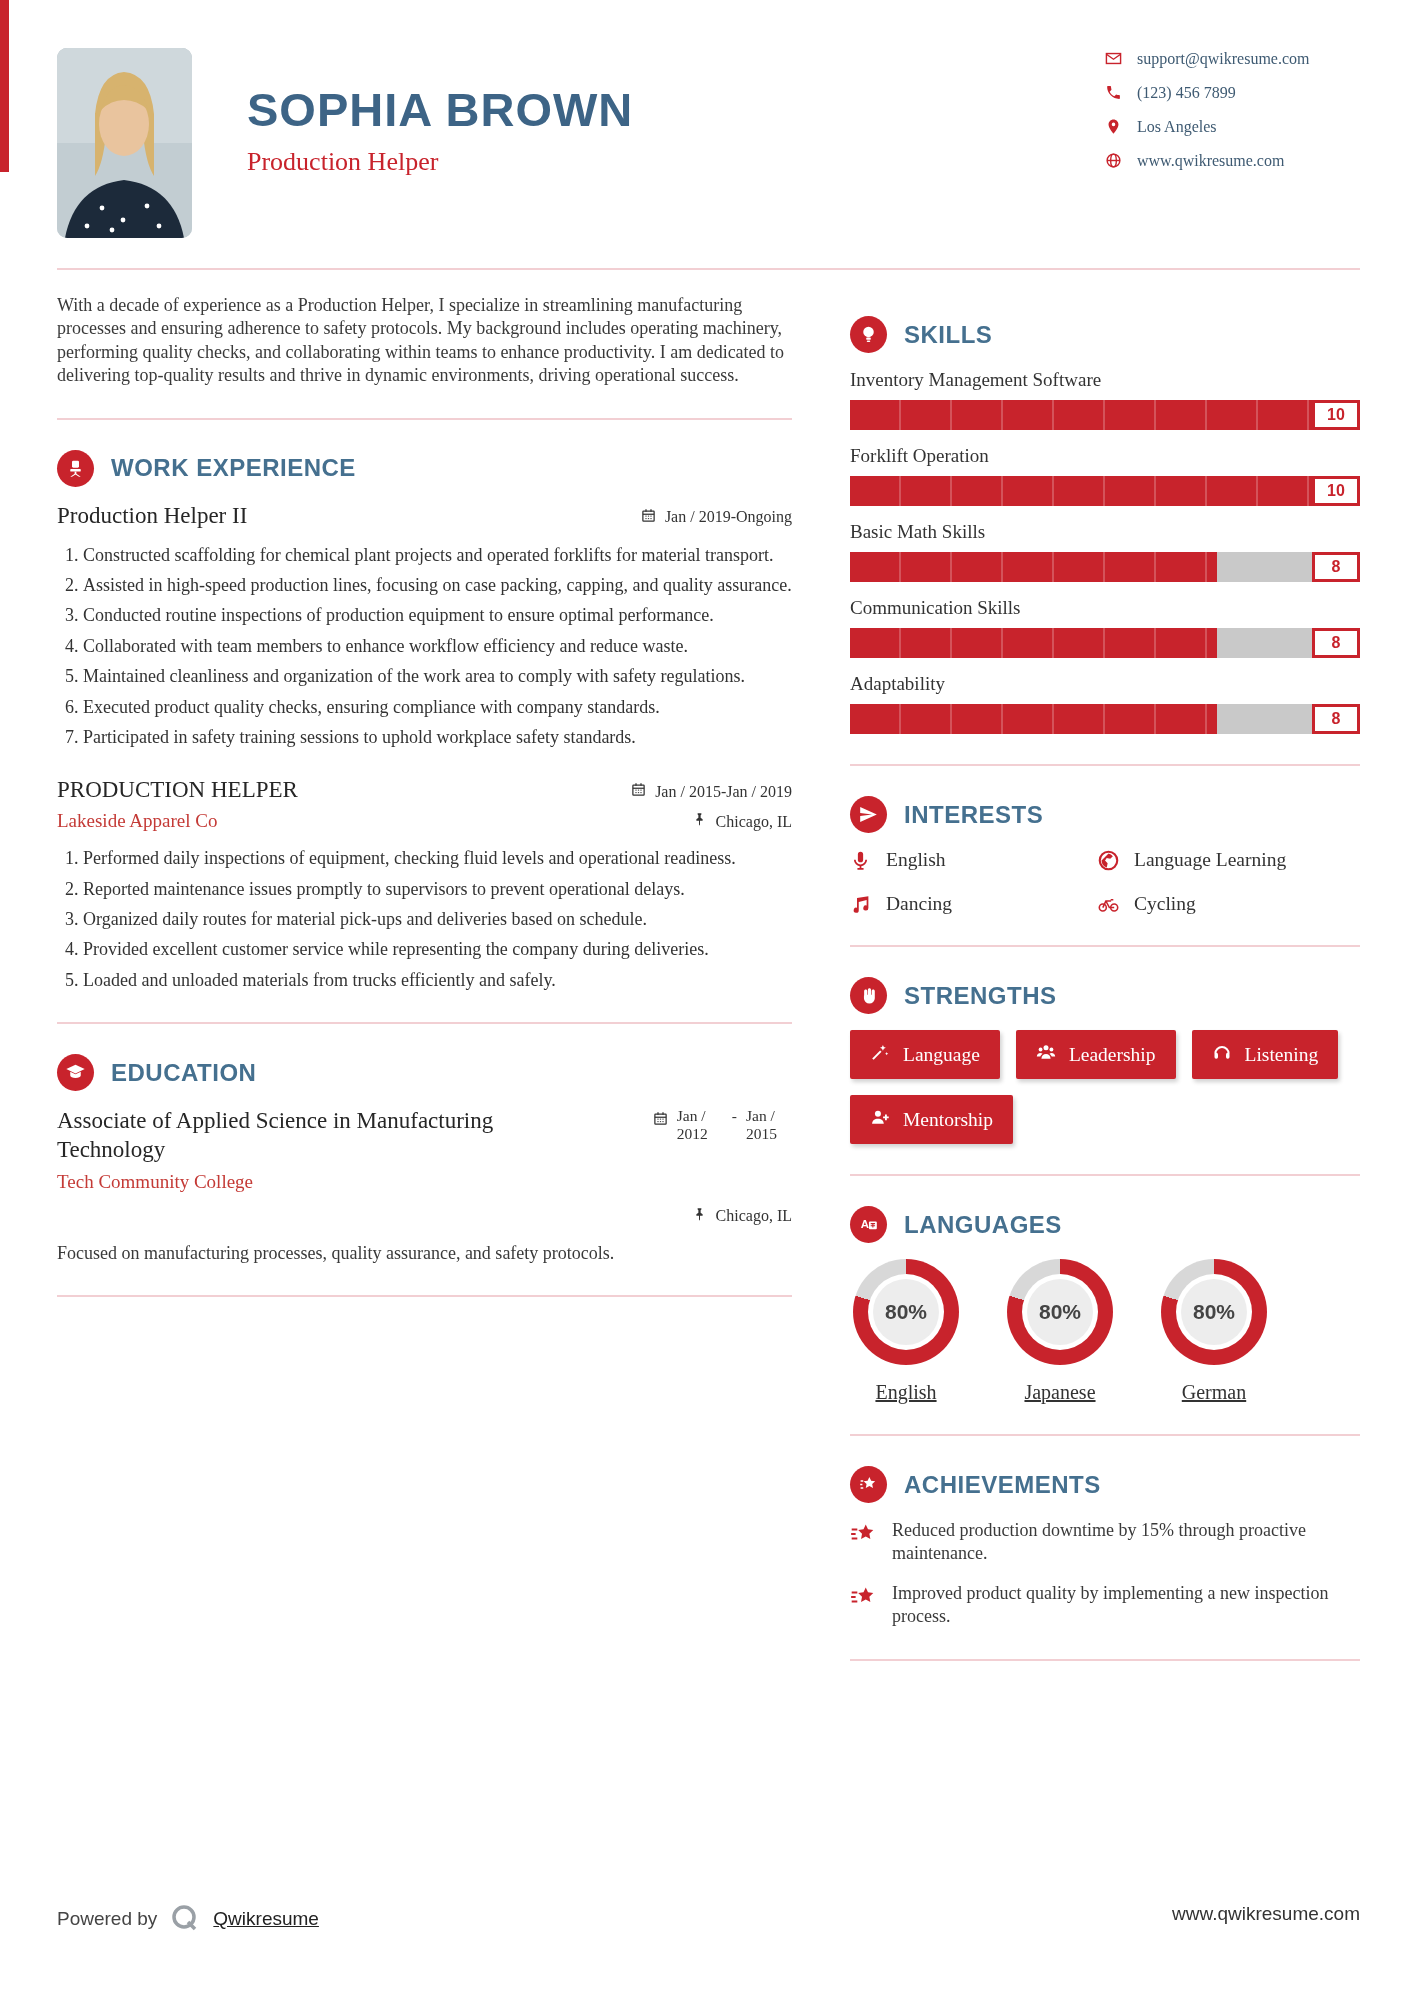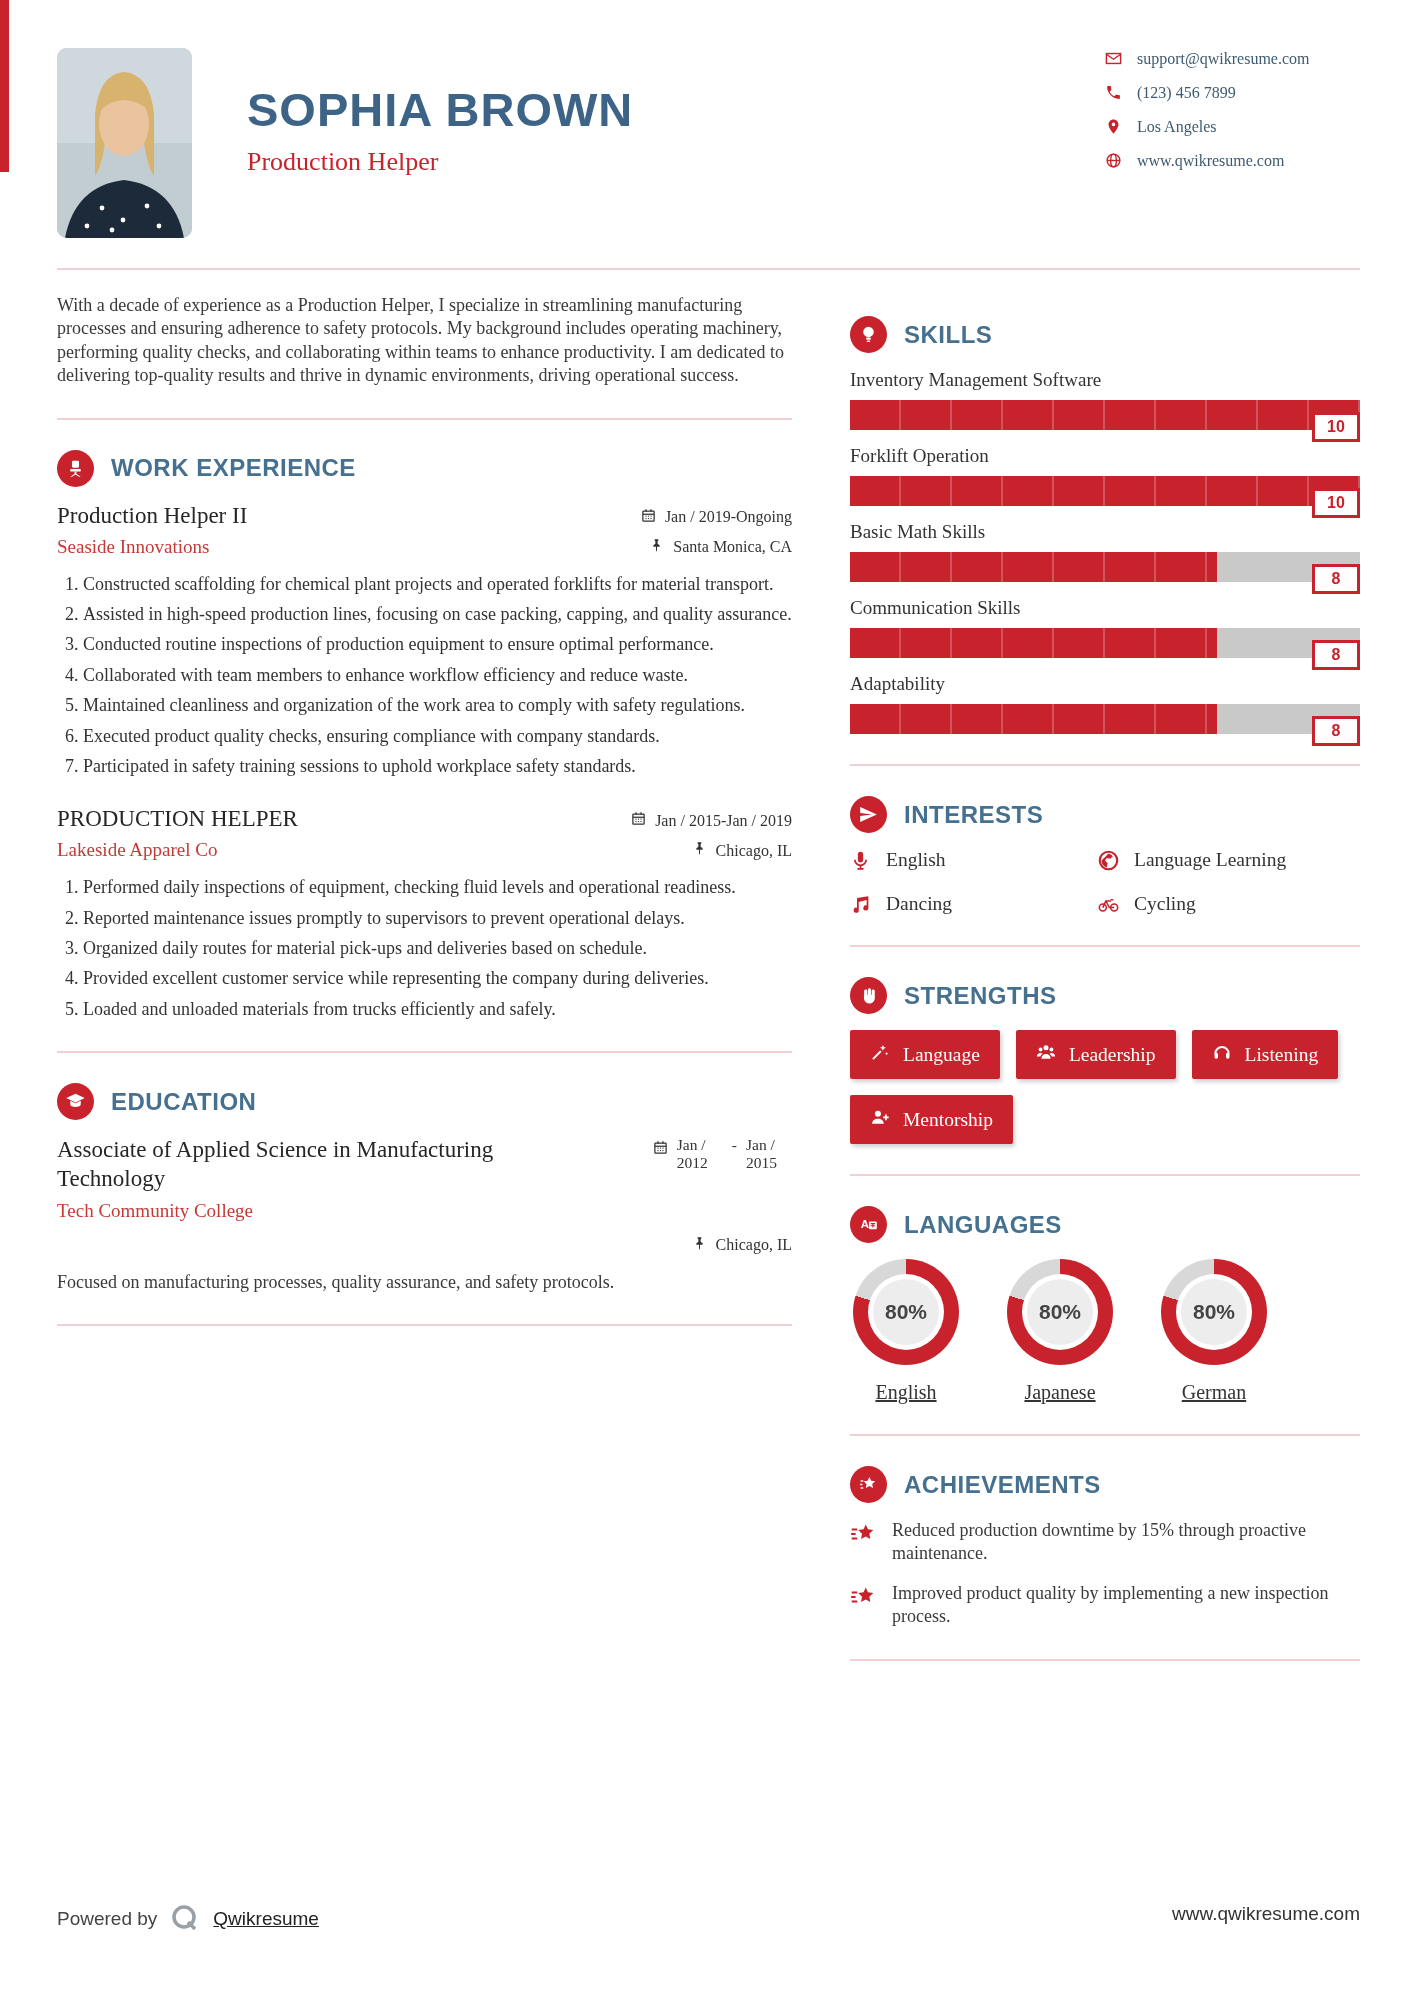--- a/index.html
+++ b/index.html
@@ -57,21 +57,21 @@
   .edu-loc { display:flex; justify-content:flex-end; margin-top:14px; }
   .school { font-size:19px; color:#c43a36; margin-top:6px; }
   .edu-desc { margin-top:16px; font-size:18px; line-height:1.3; color:#3a3a3a; }
 
   
   .skill { margin-bottom:15px; }
   .skill-label { font-size:19px; color:#333; margin-bottom:9px; }
   .bar { position:relative; height:30px; background:#c9c9c9; }
   .bar-fill { height:100%; background:#c8232c;
     background-image:repeating-linear-gradient(90deg, rgba(255,255,255,0) 0 49px, rgba(255,255,255,.22) 49px 51px); }
-  .bar-value { position:absolute; right:0; top:12px; height:30px; width:48px; background:#fff;
+  .bar-value { position:absolute; right:0; top:0; height:30px; width:48px; background:#fff;
     border:3px solid #c8232c; display:flex; align-items:center; justify-content:center;
     font-family:"Liberation Sans", sans-serif; font-weight:bold; font-size:16px; color:#c8232c; }
 
   
   .interest-grid { display:grid; grid-template-columns:248px 1fr; row-gap:22px; margin-top:6px; }
   .interest { display:flex; align-items:center; gap:15px; font-size:19.5px; color:#333; }
   .interest .iicon { color:#c8232c; width:21px; height:21px; display:flex; flex:none; }
   .interest .iicon svg { width:21px; height:21px; }
 
   
@@ -199,29 +199,20 @@
         <div class="meta">
           <span><svg viewBox="0 0 24 24">
                 <rect x="3" y="5" width="18" height="16" rx="1" fill="none" stroke="currentColor" stroke-width="2"></rect>
                 <path d="M3 10h18" stroke="currentColor" stroke-width="2"></path>
                 <path d="M8 2v4M16 2v4" stroke="currentColor" stroke-width="2"></path>
                 <path d="M7 13h2M11 13h2M15 13h2M7 17h2M11 17h2M15 17h2" stroke="currentColor" stroke-width="1.6"></path>
               </svg></span>
           <span>Jan / 2019-Ongoing</span>
         </div>
       </div>
-      <div class="job-subheader">
-        <div class="company">Seaside Innovations</div>
-        <div class="meta">
-          <span><svg viewBox="0 0 24 24" fill="currentColor">
-                <path d="M9 2h6v2l-1.2 1v4.2l3.2 2.3V14h-4.2v6l-.8 2-.8-2v-6H7v-2.5l3.2-2.3V5L9 4z"></path>
-              </svg></span>
-          <span>Santa Monica, CA</span>
-        </div>
-      </div>
       <ol class="bullets">
         <li>Constructed scaffolding for chemical plant projects and operated forklifts for material transport.</li>
         <li>Assisted in high-speed production lines, focusing on case packing, capping, and quality assurance.</li>
         <li>Conducted routine inspections of production equipment to ensure optimal performance.</li>
         <li>Collaborated with team members to enhance workflow efficiency and reduce waste.</li>
         <li>Maintained cleanliness and organization of the work area to comply with safety regulations.</li>
         <li>Executed product quality checks, ensuring compliance with company standards.</li>
         <li>Participated in safety training sessions to uphold workplace safety standards.</li>
       </ol>
     </div>

